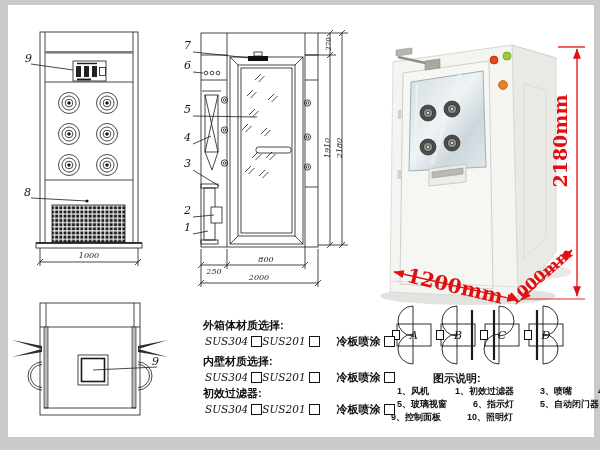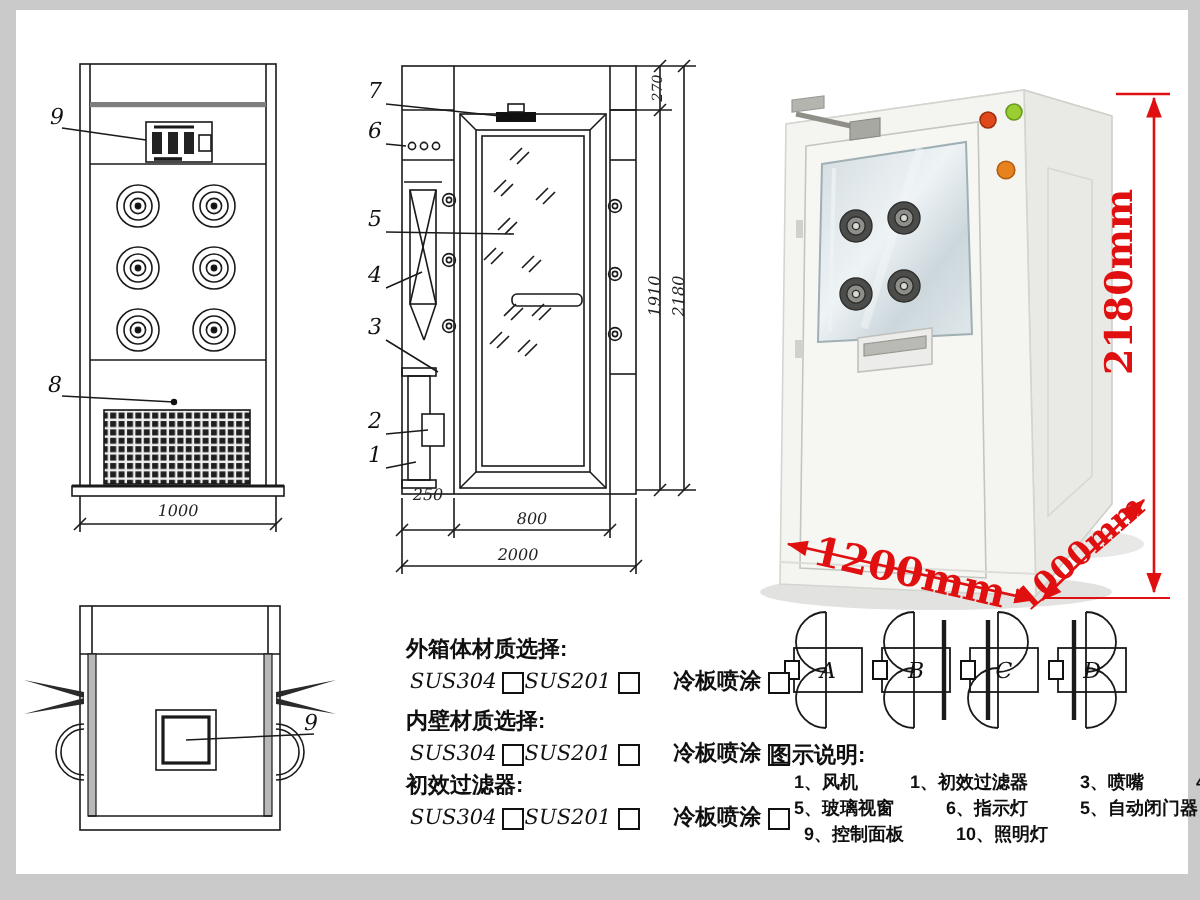--- a/index.html
+++ b/index.html
@@ -326,21 +326,21 @@
   <span class="plabel" style="left:24px;top:187px;">8</span>
   <span class="dim" style="left:69px;top:252px;width:40px;">1000</span>
 
   <span class="plabel" style="left:184px;top:40px;">7</span>
   <span class="plabel" style="left:184px;top:60px;">6</span>
   <span class="plabel" style="left:184px;top:104px;">5</span>
   <span class="plabel" style="left:184px;top:132px;">4</span>
   <span class="plabel" style="left:184px;top:158px;">3</span>
   <span class="plabel" style="left:184px;top:205px;">2</span>
   <span class="plabel" style="left:184px;top:222px;">1</span>
-  <span class="dim" style="left:199px;top:244px;width:30px;">250</span>
+  <span class="dim" style="left:199px;top:268px;width:30px;">250</span>
   <span class="dim" style="left:251px;top:256px;width:30px;">800</span>
   <span class="dim" style="left:239px;top:274px;width:40px;">2000</span>
   <span class="dim dimv" style="left:314px;top:40px;width:30px;font-size:7px;">270</span>
   <span class="dim dimv" style="left:308px;top:144px;width:40px;">1910</span>
   <span class="dim dimv" style="left:320px;top:144px;width:40px;">2180</span>
 
   <span class="plabel" style="left:152px;top:356px;">9</span>
 
   <span class="red-dim" style="left:500px;top:130px;width:120px;font-size:19px;transform:rotate(-90deg);">2180mm</span>
   <span class="red-dim" style="left:395px;top:274px;width:120px;font-size:20px;transform:rotate(13deg);">1200mm</span>
@@ -376,31 +376,31 @@
   <span class="cn" style="left:203px;top:388px;">初效过滤器:</span>
   <div class="susrow" style="left:205px;top:403px;">
     <span class="sus">SUS304</span>
       <span class="chk"></span>
     <span class="sus gap1">SUS201</span>
       <span class="chk"></span>
     <span class="cn gap2" style="position:static;">冷板喷涂</span>
       <span class="chk"></span>
   </div>
 
-  <span class="cn" style="left:385px;top:373px;">图示说明:</span>
+  <span class="cn" style="left:385px;top:373px;padding-left:48px;">图示说明:</span>
   <div class="legend-row" style="left:385px;top:386px;">
     <span>1、风机</span>
     <span>1、初效过滤器</span>
     <span>3、喷嘴</span>
     <span>4、高效过滤器</span>
   </div>
   <div class="legend-row" style="left:385px;top:399px;">
     <span>5、玻璃视窗</span>
     <span>6、指示灯</span>
     <span>5、自动闭门器</span>
     <span>8、红外线感应器</span>
   </div>
-  <div class="legend-row" style="left:390px;top:412px;justify-content:flex-end;">
+  <div class="legend-row" style="left:379px;top:412px;justify-content:flex-end;">
     <span>9、控制面板</span>
     <span>10、照明灯</span>
   </div>
 
 </div>
 
 </body></html>

